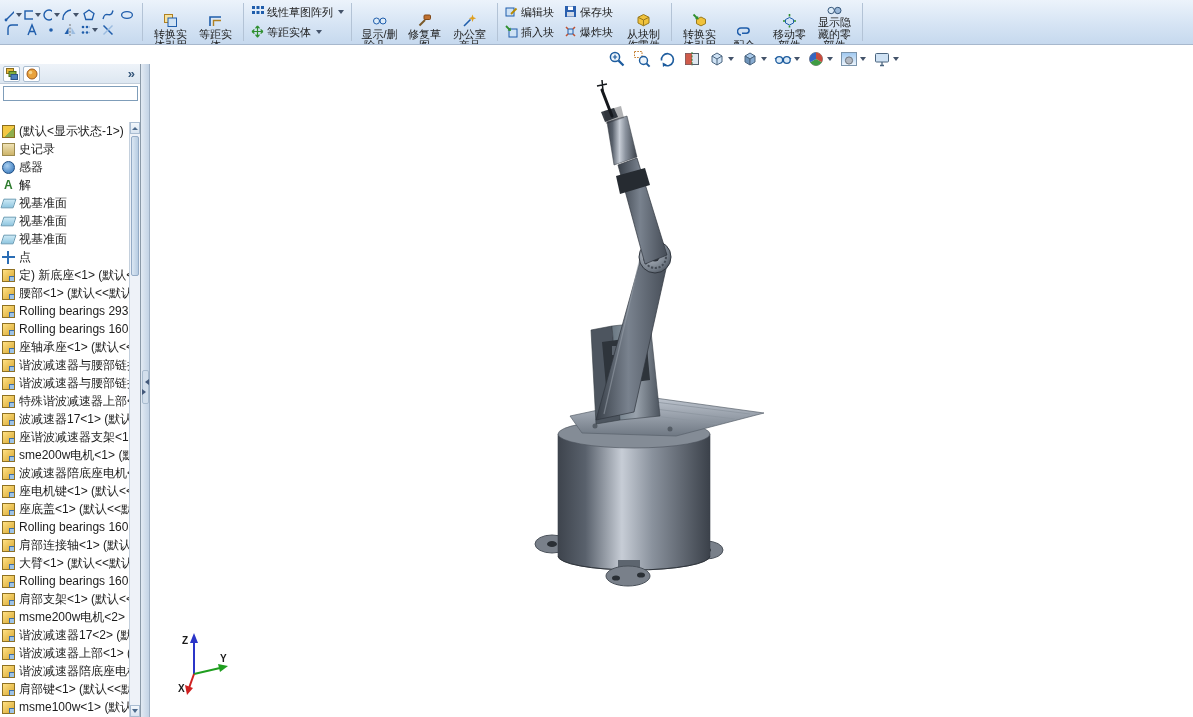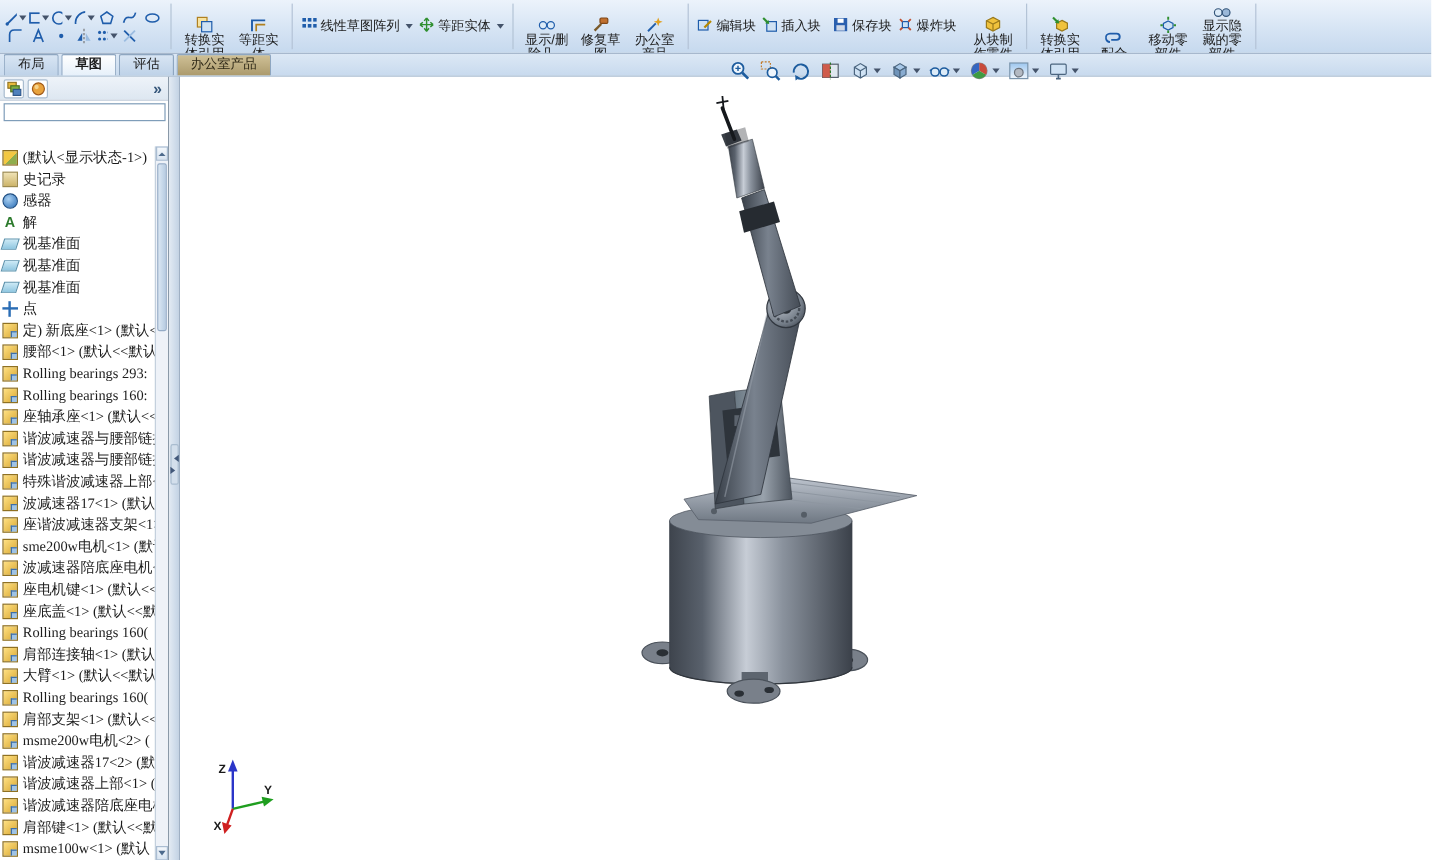--- a/index.html
+++ b/index.html
@@ -11,21 +11,21 @@
   .ribbon{position:absolute;top:0;left:0;right:0;height:45px;
     background:linear-gradient(#ecf3fb,#d6e4f4 55%,#c6d9ee);
     border-bottom:1px solid #a7b8cd;display:flex;align-items:stretch;overflow:hidden;}
   .rsep{width:1px;background:#b3c3d6;margin:3px 2px;flex:0 0 1px;}
   .rgroup{display:flex;align-items:center;padding:0 3px;}
   .sketchgrid{display:grid;grid-template-columns:repeat(7,18px);grid-auto-rows:15px;gap:0 1px;align-content:center;padding:0 4px;}
   .sg{display:flex;align-items:center;justify-content:center;cursor:default;}
   .rbig{height:61px;display:flex;flex-direction:column;align-items:center;justify-content:flex-end;padding:1px 3px;cursor:default;}
   .bicon{margin-bottom:1px;line-height:0;}
   .blabel{font-size:11px;line-height:11.5px;text-align:center;width:39px;word-break:break-all;}
-  .rrowcol{display:flex;justify-content:center;gap:5px;padding:0 5px;}
+  .rrowcol{display:flex;flex-direction:column;justify-content:center;gap:5px;padding:0 5px;}
   .rrow{display:flex;align-items:center;gap:3px;font-size:11px;line-height:12px;cursor:default;white-space:nowrap;}
   .dd{width:0;height:0;border-left:3px solid transparent;border-right:3px solid transparent;border-top:4px solid #44536a;margin-left:2px;flex:0 0 auto;}
 
   
   .tabbar{position:absolute;top:45px;left:0;right:0;height:19px;
     background:linear-gradient(#dce8f5,#c8daee);border-bottom:1px solid #9fb4cb;
     display:flex;align-items:flex-end;padding-left:3px;}
   .tab{height:18px;padding:2px 11px;font-size:11px;line-height:13px;border:1px solid #8ea6c0;border-bottom:none;
     background:linear-gradient(#d8e5f3,#bed2e8);margin-right:2px;border-radius:2px 2px 0 0;cursor:default;white-space:nowrap;}
   .tab.active{background:linear-gradient(#ffffff,#e6f0fa);font-weight:bold;}
@@ -38,21 +38,21 @@
   
   .panel{position:absolute;top:64px;left:0;width:141px;bottom:0;background:#fff;border-right:1px solid #8a99a8;overflow:hidden;}
   .panel-top{height:20px;display:flex;align-items:center;gap:3px;padding:1px 3px;
     background:linear-gradient(#eef3f9,#dde7f1);border-bottom:1px solid #c2cedb;}
   .ptab{width:17px;height:16px;display:flex;align-items:center;justify-content:center;border:1px solid #a9bccf;background:#fff;border-radius:2px;cursor:default;}
   .pspacer{flex:1;}
   .pexpand{font-size:13px;font-weight:bold;color:#35567a;padding-right:2px;cursor:default;}
   .pfilter{display:block;width:135px;height:15px;margin:2px 3px;border:1px solid #7f9db9;background:#fff;outline:none;font-size:11px;padding:0 2px;}
   .tree{position:absolute;top:58px;left:0;right:11px;bottom:0;overflow:hidden;font-size:12px;}
   .titem{display:flex;align-items:center;height:18px;white-space:nowrap;padding-left:2px;cursor:default;}
-  .tlabel{overflow:hidden;font-family:Liberation Serif, serif;}
+  .tlabel{overflow:hidden;}
   .ticon{width:13px;height:13px;margin-right:4px;flex:0 0 13px;position:relative;display:inline-block;}
   .ticon[data-icon="assembly"]{background:linear-gradient(135deg,#f3c842 55%,#8fae4d 55%);border:1px solid #8a6d1f;}
   .ticon[data-icon="history"]{background:linear-gradient(#efe2b4,#cdb46a);border:1px solid #9c8a4f;}
   .ticon[data-icon="sensors"]{border-radius:50%;background:radial-gradient(circle at 38% 35%,#a9d0f2,#2a6db5);border:1px solid #1d4d82;}
   .ticon[data-icon="annotations"]{border:none;}
   .ticon[data-icon="annotations"]::before{content:"A";position:absolute;left:2px;top:-1px;color:#2c7a2c;font-size:12px;font-weight:bold;}
   .ticon[data-icon="plane"]{background:linear-gradient(#cdeaf6,#8fc6e0);border:1px solid #5d93ad;transform:skewX(-18deg) scaleY(.72);}
   .ticon[data-icon="origin"]::before{content:"";position:absolute;left:5px;top:0;width:2px;height:13px;background:#2a6db5;}
   .ticon[data-icon="origin"]::after{content:"";position:absolute;top:5px;left:0;height:2px;width:13px;background:#2a6db5;}
   .ticon[data-icon="part"]{background:linear-gradient(135deg,#ffe184,#d9a833);border:1px solid #8f7122;}
@@ -320,26 +320,20 @@
               <circle cx="10.8" cy="6.5" r="3.2" stroke="#35567a" fill="#9bb8d8"></circle>
               <path d="M7.4,6.5 h0.4" stroke="#35567a"></path>
             </svg></span>
         <span class="blabel">显示隐藏的零部件</span>
       </div>
     </div>
 
     <div class="rsep"></div>
   </div>
 
-  <div class="tabbar">
-    <div class="tab">布局</div>
-    <div class="tab active">草图</div>
-    <div class="tab">评估</div>
-    <div class="tab office">办公室产品</div>
-  </div>
 
   <div class="headsup">
     <span class="hbtn">
         <svg width="18" height="18">
           <circle cx="7" cy="7" r="4.6" fill="#eef5fc" stroke="#1d5c9e" stroke-width="1.5"></circle>
           <path d="M10.6,10.6 L15.5,15.5" stroke="#1d5c9e" stroke-width="2.2"></path>
           <path d="M4.8,7 h4.4 M7,4.8 v4.4" stroke="#1d5c9e" stroke-width="1.2"></path>
         </svg>
       </span>
     <span class="hbtn">

